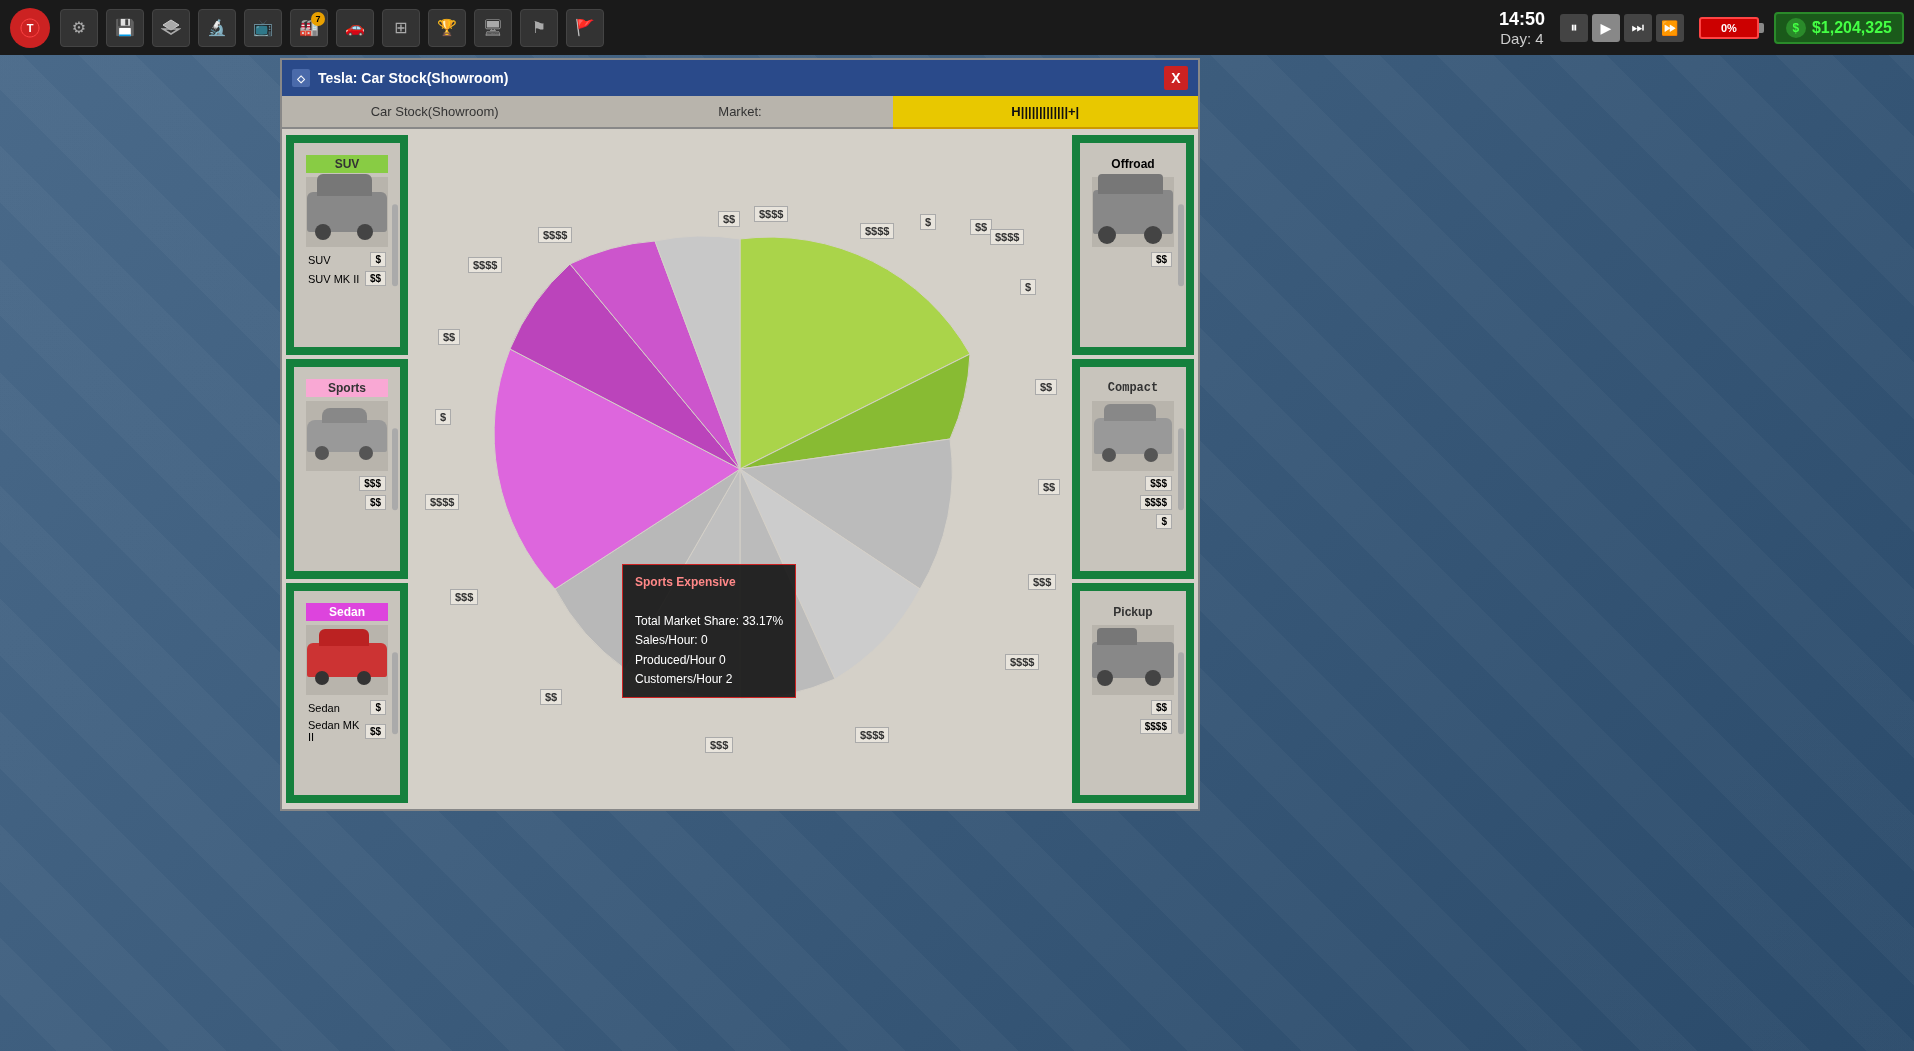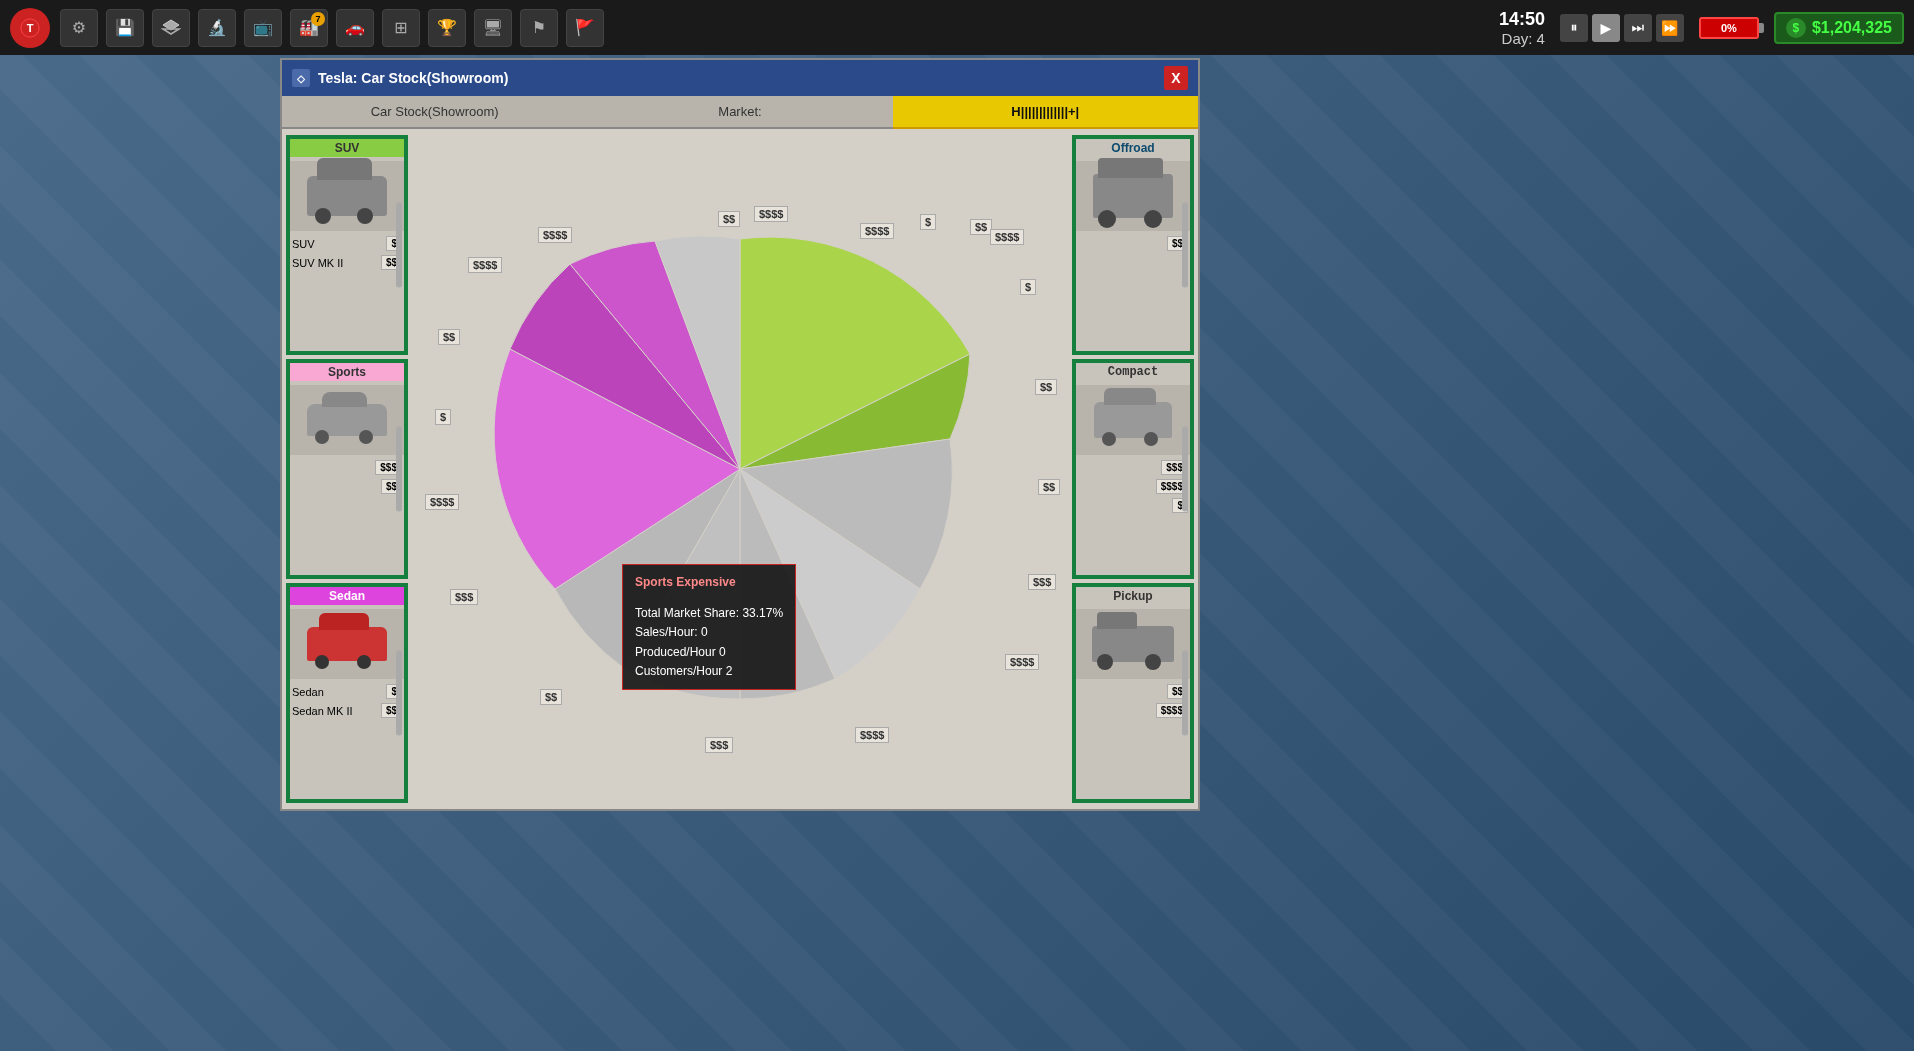--- a/index.html
+++ b/index.html
@@ -82,21 +82,21 @@
     }
 
     .toolbar-right {
       display: flex;
       align-items: center;
       gap: 15px;
     }
 
     .toolbar-time {
       color: white;
-      text-align: right;
+      text-align: center;
       font-size: 13px;
     }
 
     .toolbar-time .time { font-size: 18px; font-weight: bold; }
     .toolbar-time .day { font-size: 15px; color: #ccc; }
 
     .toolbar-controls {
       display: flex;
       gap: 4px;
     }
@@ -254,22 +254,22 @@
     .left-panels {
       width: 130px;
       display: flex;
       flex-direction: column;
       gap: 4px;
       padding: 6px 4px;
     }
 
     .car-panel {
       background: #c8c4bc;
-      border: 4px solid #15803d;
-      padding: 0;
+      border: 8px solid #15803d;
+      padding: 12px;
       flex: 1;
     }
 
     .car-panel-title {
       text-align: center;
       font-size: 12px;
       font-weight: bold;
       margin-bottom: 4px;
       padding: 2px;
     }
@@ -439,33 +439,33 @@
       font-size: 12px;
       line-height: 1.6;
       border: 1px solid #cc2222;
       pointer-events: none;
       z-index: 200;
     }
 
     .tooltip-title {
       font-weight: bold;
       color: #ff8888;
-      margin-bottom: 12px;
+      margin-bottom: 20px;
     }
 
     
     .right-panels {
       width: 130px;
       display: flex;
       flex-direction: column;
       gap: 4px;
       padding: 6px 4px;
     }
 
-    .car-panel-title.offroad { background: #c8c4bc; color: #0c4a6e; }
+    .car-panel-title.offroad { background: #c8c4bc; color: #000000; }
     .car-panel-title.compact { background: #c8c4bc; color: #333; font-family: Liberation Mono, monospace; }
     .car-panel-title.pickup { background: #c8c4bc; color: #333; }
 
     .car-offroad {
       width: 80px;
       height: 44px;
       background: #888;
       border-radius: 4px 4px 2px 2px;
       position: relative;
     }

